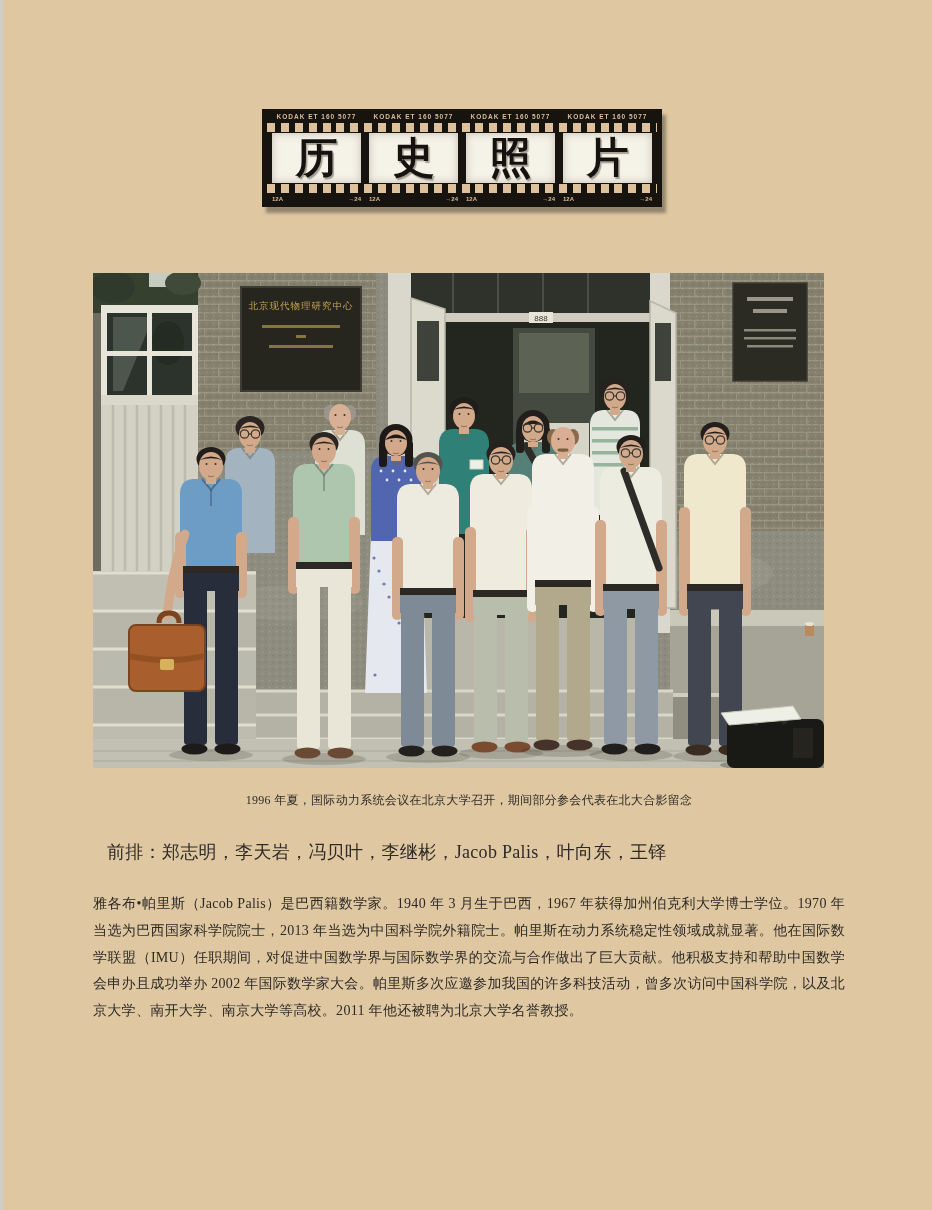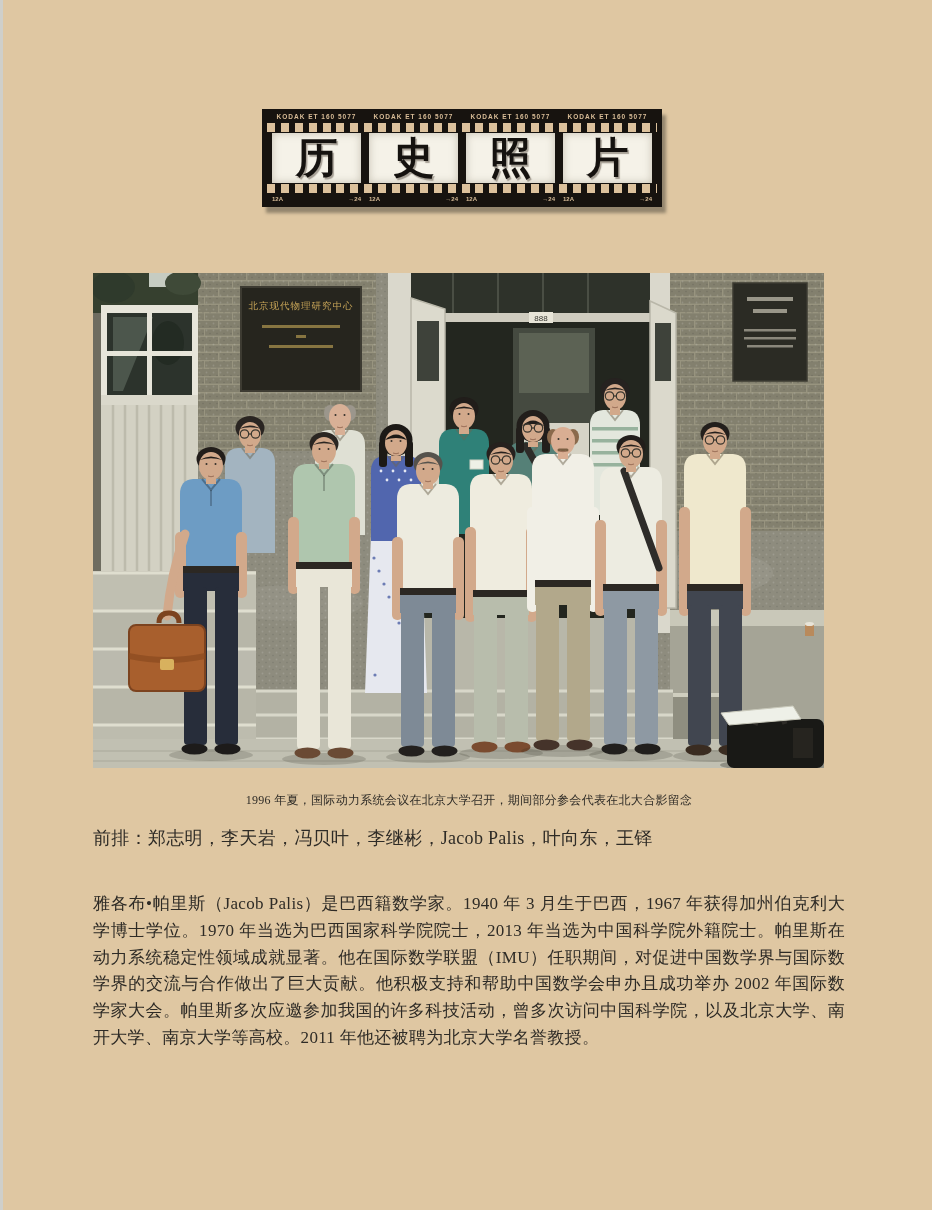--- a/index.html
+++ b/index.html
@@ -25,22 +25,22 @@
                   line-height:9px;color:#d9bd98;font-family:"Liberation Sans",sans-serif;font-weight:bold;}
 
   
   .photo-wrap{position:absolute;left:93px;top:273px;width:731px;height:495px;}
   .photo-wrap svg{display:block;width:731px;height:495px;}
 
   
   .caption{position:absolute;left:93px;top:788px;width:752px;margin:0;font-size:12px;
            line-height:24px;letter-spacing:.3px;text-align:center;}
   .names-block{position:absolute;left:93px;top:824px;width:752px;}
-  .names-block p{margin:0;font-size:18px;line-height:28.5px;letter-spacing:.3px;}
-  .para{position:absolute;left:93px;top:891px;width:752px;margin:0;font-size:17px;
+  .names-block p{margin:14px;font-size:18px;line-height:28.5px;letter-spacing:.3px;}
+  .para{position:absolute;left:93px;top:891px;width:752px;margin:0;font-size:14px;
         line-height:26.8px;letter-spacing:.3px;text-align:justify;}
 </style>
 </head>
 <body>
 
 <div class="page">
 
   <div class="film-strip">
     <div class="fs-row fs-labels">
       <span>KODAK ET 160 5077</span>

